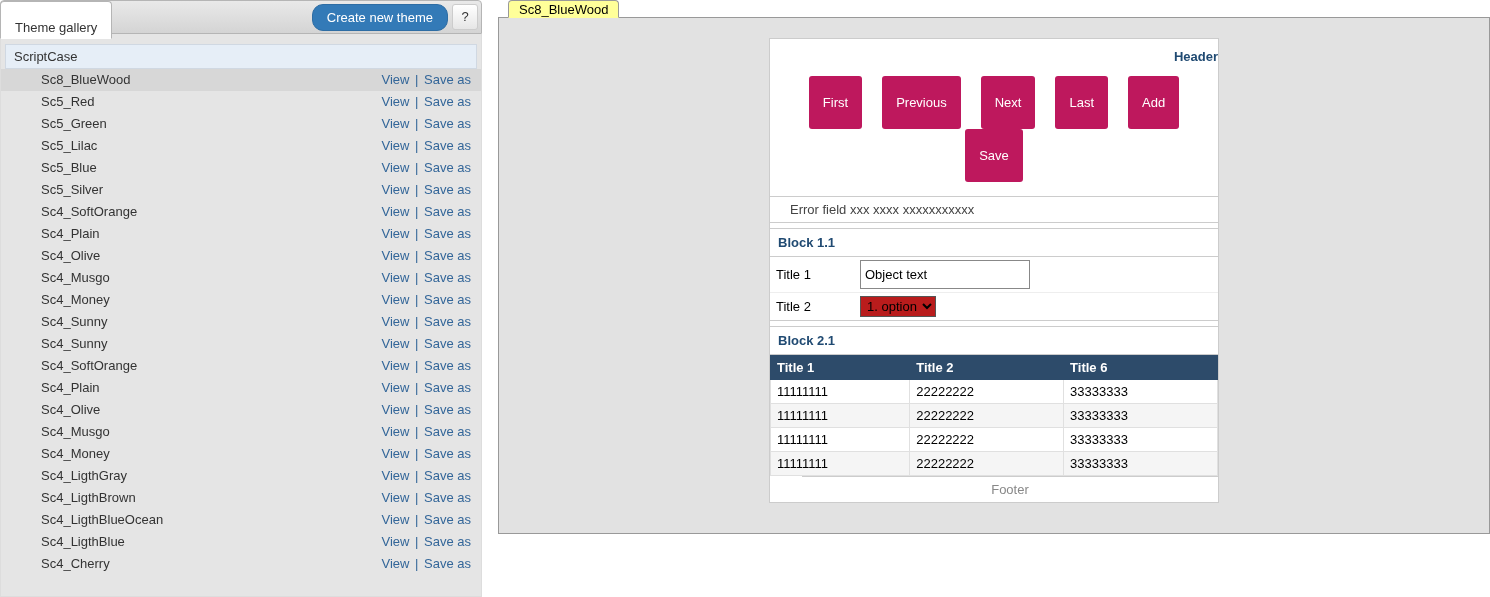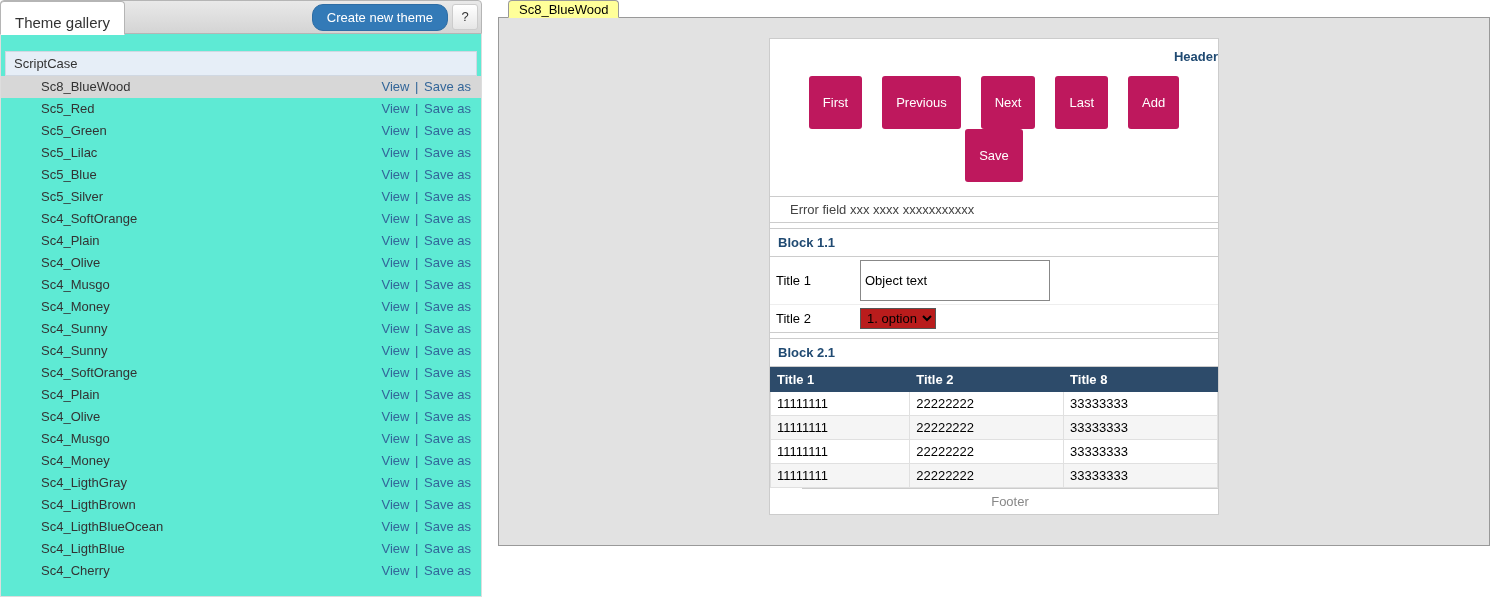--- a/index.html
+++ b/index.html
@@ -32,23 +32,23 @@
     border: 1px solid #b5b5b5;
     border-radius: 4px 4px 0 0;
     height: 34px;
     position: relative;
   }
   .tab {
     background: #fff;
     border: 1px solid #b5b5b5;
     border-bottom: 1px solid #fff;
     border-radius: 4px 4px 0 0;
-    padding: 12px 14px;
+    padding: 18px 14px;
     margin: -1px 0 -1px -1px;
-    font-size: 15px;
+    font-size: 13px;
     color: #333;
     position: relative;
     top: 1px;
   }
   .header-right {
     margin-left: auto;
     display: flex;
     align-items: center;
     padding: 3px 3px 3px 0;
     gap: 4px;
@@ -72,22 +72,22 @@
     cursor: pointer;
     text-align: center;
     line-height: 24px;
     font-size: 13px;
   }
   .left-body {
     border: 1px solid #ddd;
     border-top: none;
     flex: 1;
     overflow-y: auto;
-    background: #5eead4;
-    padding-top: 17px;
+    background: #e5e5e5;
+    padding-top: 10px;
   }
   .group-header {
     background: #e6eef7;
     border: 1px solid #d0d8e2;
     padding: 4px 8px;
     margin: 0 4px;
     color: #333;
     font-size: 13px;
   }
   .theme-list {
@@ -205,23 +205,23 @@
     border-bottom: 1px solid #eee;
     padding: 3px 6px;
   }
   .field-row:last-child { border-bottom: 1px solid #ccc; }
   .field-label {
     width: 84px;
     font-size: 13px;
     color: #000;
   }
   .field-input input[type=text] {
-    width: 190px;
+    width: 170px;
     border: 1px solid #888;
-    padding: 12px 4px;
+    padding: 6px 4px;
     font-size: 13px;
     background: #fff;
   }
   .field-input select {
     border: 1px solid #555;
     background: #b91c1c;
     font-size: 13px;
     padding: 1px 2px;
   }
   .grid-table {
@@ -391,21 +391,21 @@
           </div>
 
         <div class="spacer-row"></div>
 
         <div class="block-title">Block 2.1</div>
         <table class="grid-table" id="grid-table">
             <thead>
               <tr>
                 <th>Title 1</th>
                 <th>Title 2</th>
-                <th>Title 8</th>
+                <th>Title 6</th>
               </tr>
             </thead>
             <tbody>
               <tr>
                 <td>11111111</td>
                 <td>22222222</td>
                 <td>33333333</td>
               </tr>
               <tr class="alt">
                 <td>11111111</td>

